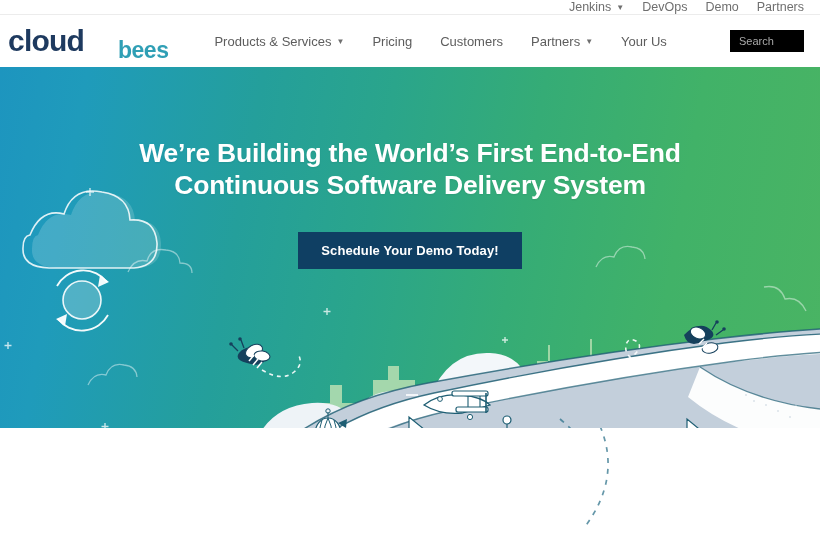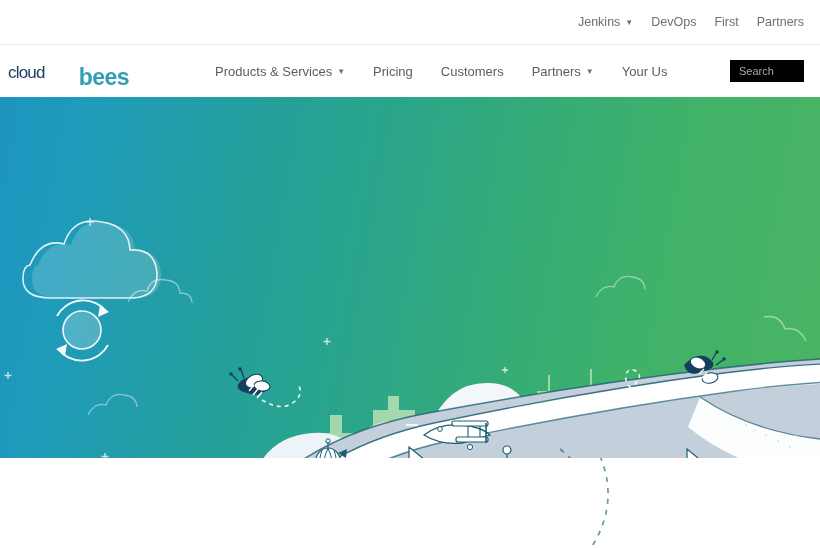--- a/index.html
+++ b/index.html
@@ -7,21 +7,21 @@
   html, body {
     width: 820px; height: 548px;
     overflow: hidden;
     background: #ffffff;
     font-family: "Liberation Sans", sans-serif;
     -webkit-font-smoothing: antialiased;
   }
 
   
   .utility-bar {
-    height: 45px;
+    height: 15px;
     background: #ffffff;
     display: flex;
     align-items: center;
     justify-content: flex-end;
     padding-right: 16px;
     border-bottom: 1px solid #ececec;
   }
   .utility-link {
     font-size: 12.5px;
     color: #6f6f6f;
@@ -53,39 +53,39 @@
   }
   .logo {
     display: flex;
     align-items: flex-end;
     text-decoration: none;
     user-select: none;
     cursor: pointer;
     padding-bottom: 2px;
   }
   .logo-cloud {
-    font-size: 17px;
-    font-weight: normal;
+    font-size: 30px;
+    font-weight: bold;
     color: #1e3a5f;
     letter-spacing: -0.8px;
     line-height: 0.9;
   }
   .logo-bees {
     font-size: 23px;
     font-weight: bold;
     color: #2f9fb5;
     letter-spacing: -0.5px;
     line-height: 0.9;
     transform: translate(-2px, 7px);
     margin-left: 36px;
   }
   .main-nav {
     display: flex;
     align-items: center;
-    margin-left: 84px;
+    margin-left: 44px;
   }
   .nav-link {
     font-size: 13px;
     color: #5d5d5d;
     margin-right: 28px;
     text-decoration: none;
     white-space: nowrap;
     display: inline-flex;
     align-items: center;
     cursor: pointer;
@@ -176,21 +176,21 @@
 
 <div class="utility-bar">
   <a class="utility-link" href="#">
     <span>Jenkins</span>
     <span class="caret">▼</span>
   </a>
   <a class="utility-link" href="#">
     <span>DevOps</span>
   </a>
   <a class="utility-link" href="#">
-    <span>First</span>
+    <span>Demo</span>
   </a>
   <a class="utility-link" href="#">
     <span>Partners</span>
   </a>
 </div>
 
 <div class="main-header">
   <a class="logo" href="#">
     <span class="logo-cloud">cloud</span>
     <span class="logo-bees">bees</span>
@@ -410,20 +410,24 @@
 
       <path d="M560 352 q54 44 40 118" fill="none" stroke="#3f7d94" stroke-width="1.7" stroke-dasharray="5 6" opacity="0.85"></path>
 
       <g>
         <path d="M236 282 l10 -4 l-2 7 z" fill="none" stroke="#ffffff" stroke-width="0"></path>
       </g>
 
     </g>
   </svg>
 
+  <div class="hero-content">
+    <h1 class="hero-title">We’re Building the World’s First End-to-End Continuous Software Delivery System</h1>
+    <a class="hero-cta" href="#">Schedule Your Demo Today!</a>
+  </div>
 </div>
 
 <div class="below-fold">
   <svg class="below-svg" viewBox="0 0 820 104" preserveAspectRatio="none">
 
     <path d="M600 0 q22 52 -16 102" fill="none" stroke="#3f7d94" stroke-width="1.7" stroke-dasharray="5 6" opacity="0.8"></path>
   </svg>
 </div>
 
 </body></html>

